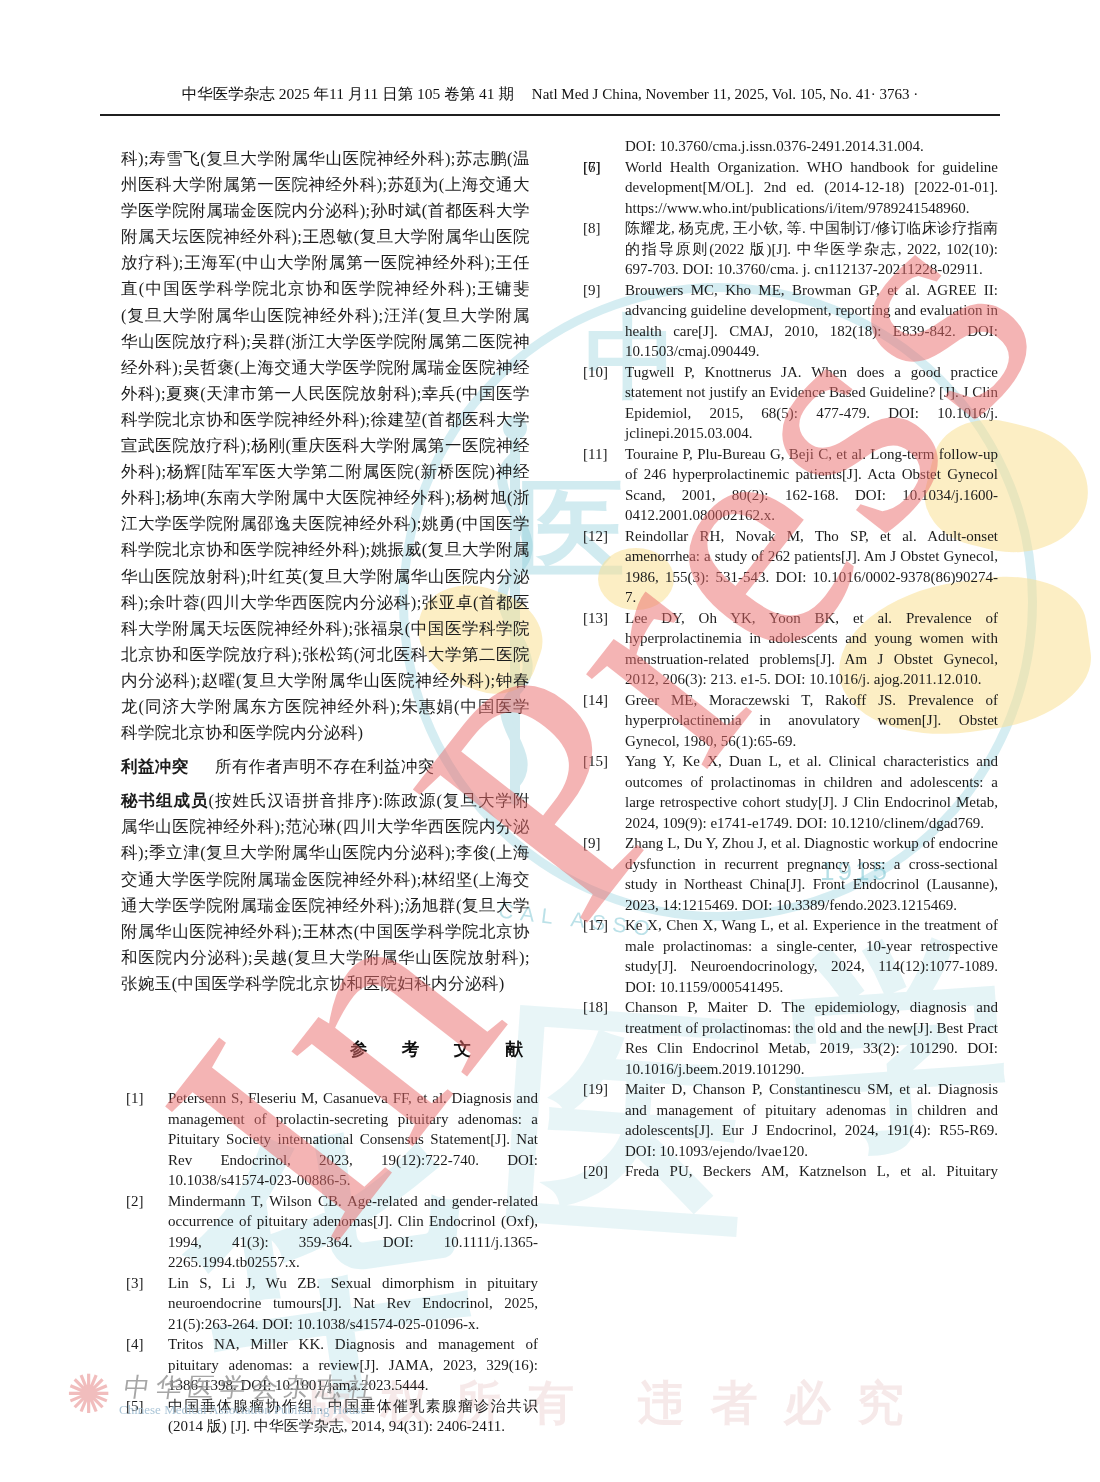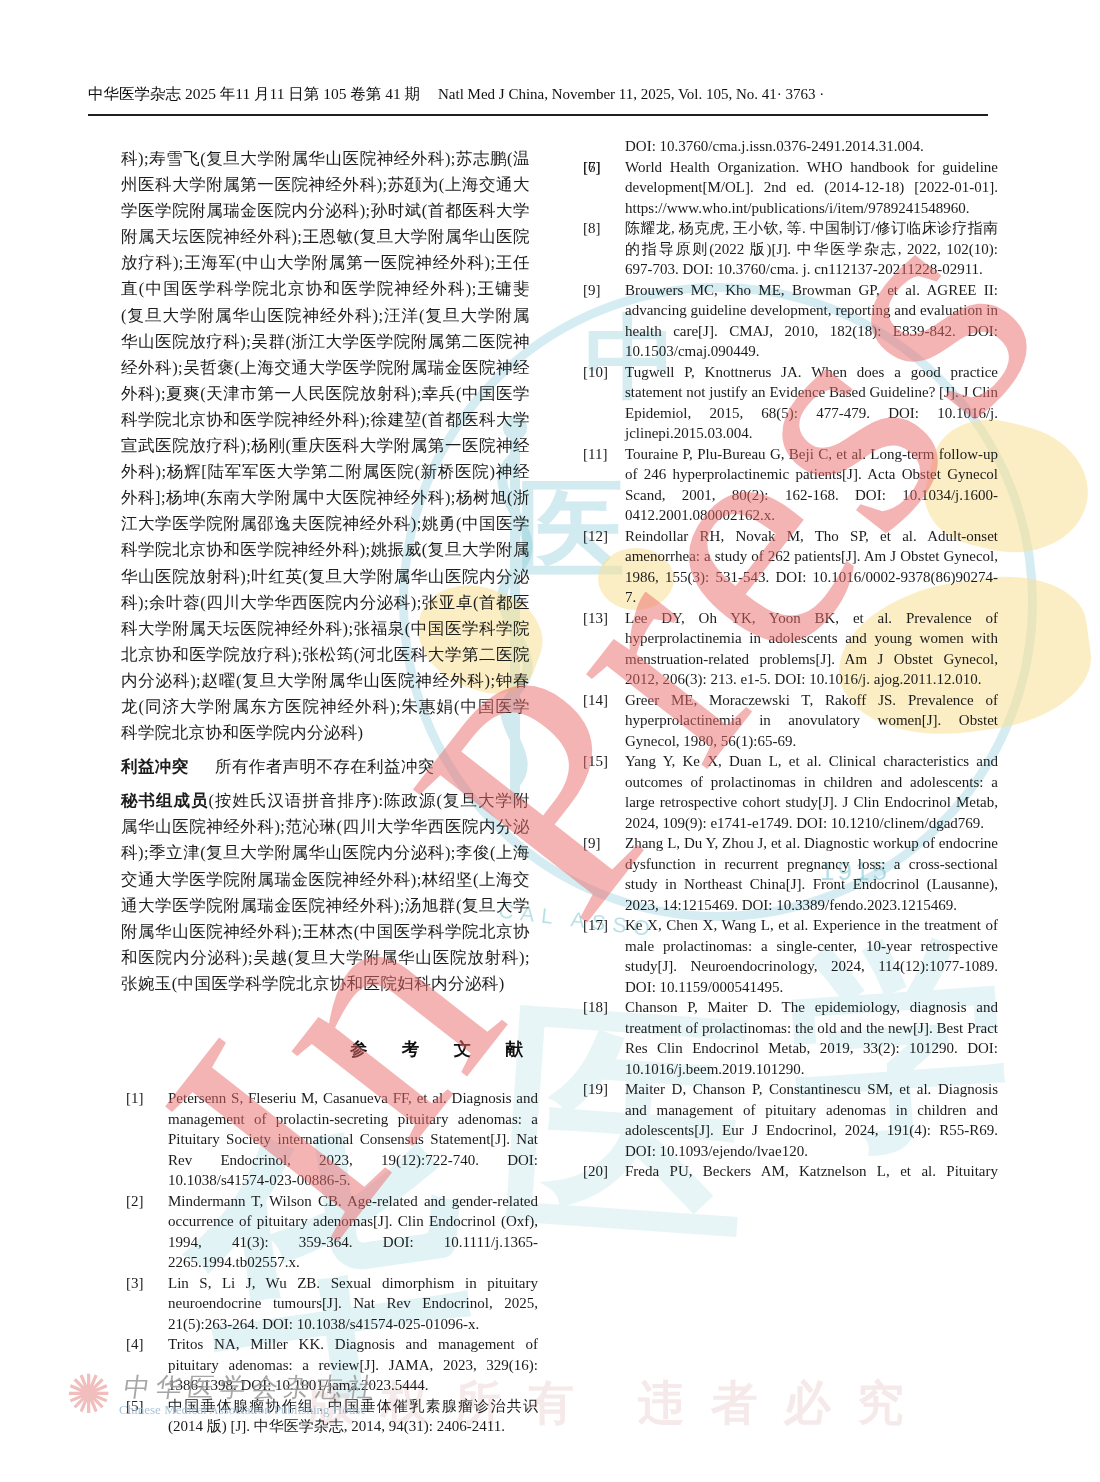--- a/index.html
+++ b/index.html
@@ -2,22 +2,22 @@
 <html><head>
 <meta charset="utf-8">
 <style>
   html,body{margin:0;padding:0;}
   body{
     width:1100px;height:1482px;position:relative;background:#ffffff;overflow:hidden;
     font-family:"Liberation Serif","DejaVu Serif",serif;color:#1c1c1c;
   }
   
   .header{
-    position:absolute;left:88px;top:84px;width:900px;
-    display:flex;justify-content:flex-start;align-items:baseline;
+    position:absolute;left:100px;top:84px;width:900px;
+    display:flex;justify-content:center;align-items:baseline;
     border-bottom:2px solid #1f1f1f;padding-bottom:9px;
     font-size:15.5px;color:#111;white-space:nowrap;
   }
   .header .jcn{margin-right:14px;}
   .header .jen{font-size:15px;}
   .header .pgno{font-size:15px;}
   
   .col-left{position:absolute;left:113px;top:138px;width:425px;z-index:1;}
   .col-right{position:absolute;left:570px;top:136px;width:428px;z-index:1;}
   .cjk{font-size:16.5px;line-height:26.1px;text-align:justify;letter-spacing:0.4px;margin:8px;}

